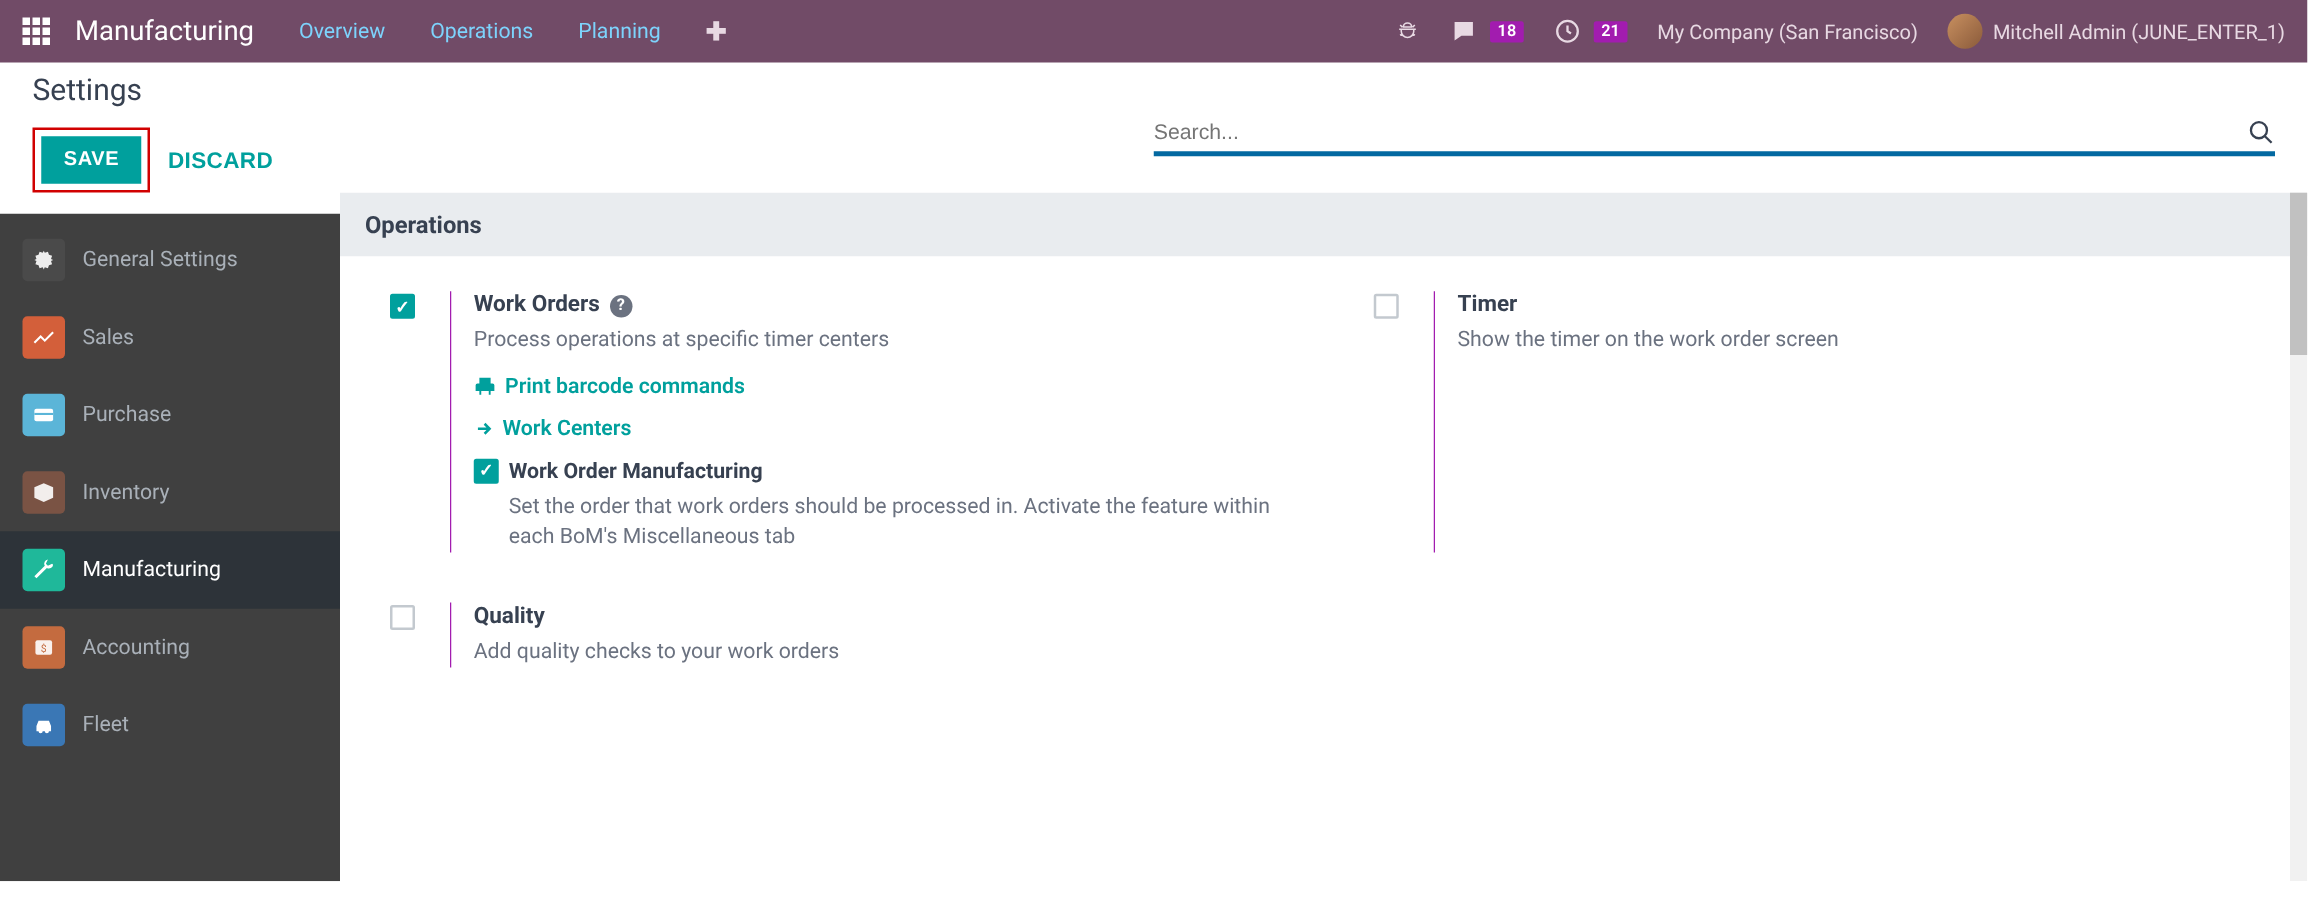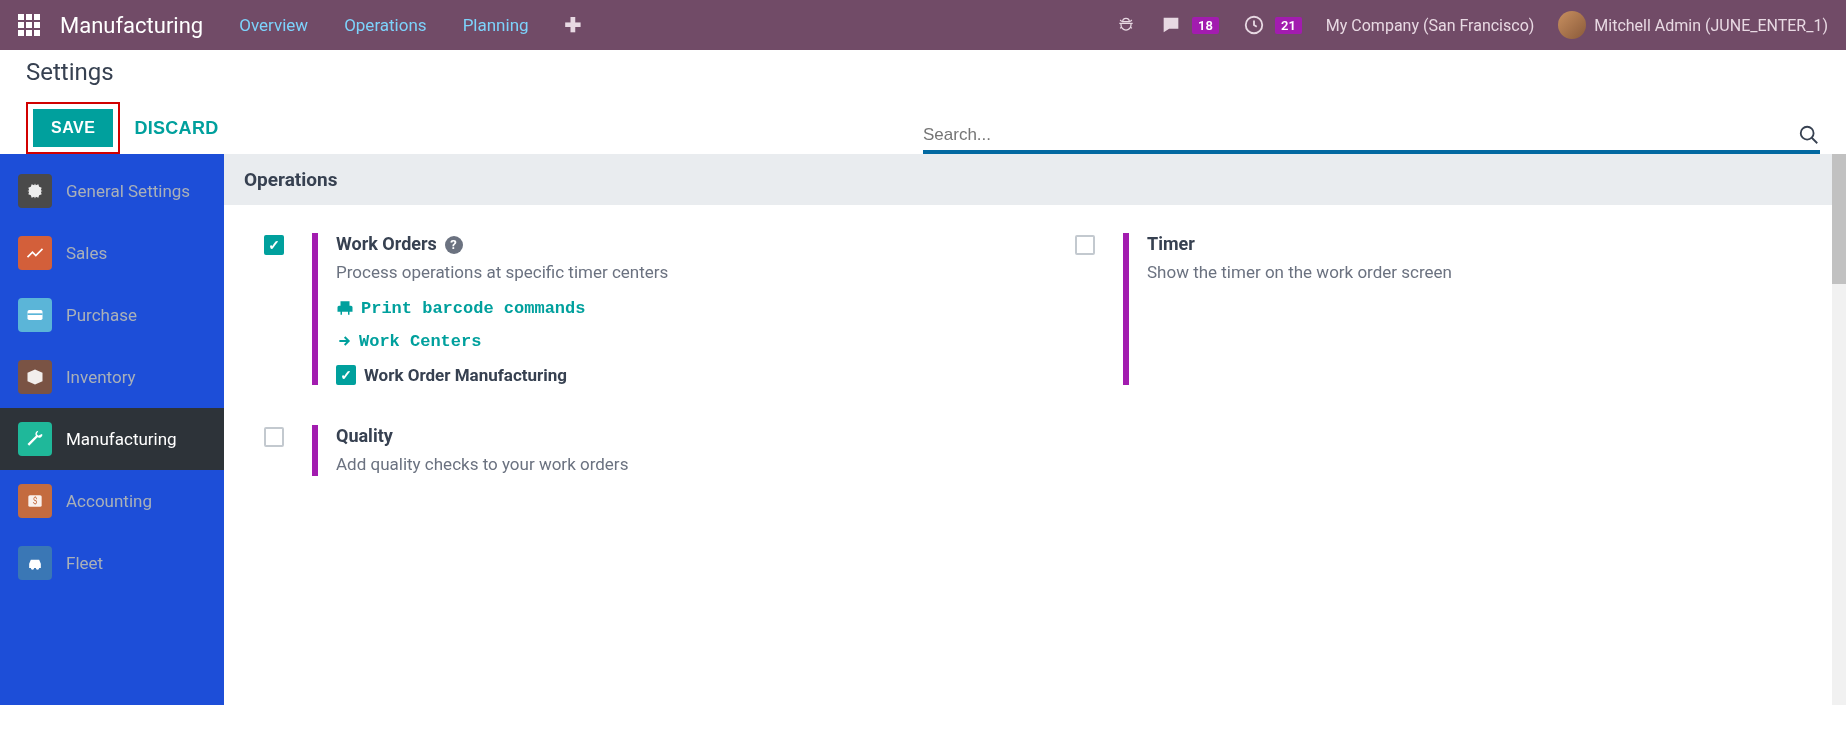--- a/index.html
+++ b/index.html
@@ -9,59 +9,59 @@
 .topbar .apps-icon { width: 22px; height: 22px; margin-right: 20px; cursor: pointer; display: grid; grid-template-columns: repeat(3, 1fr); grid-template-rows: repeat(3, 1fr); gap: 2px; }
 .topbar .apps-icon span { background: #fff; width: 100%; height: 100%; }
 .topbar .brand { font-size: 22px; font-weight: 400; margin-right: 36px; }
 .topbar .navlink { font-size: 17px; margin-right: 36px; cursor: pointer; color: #7dd3fc; }
 .topbar .plus { font-size: 20px; font-weight: bold; cursor: pointer; color: #e8d9e3; }
 .topbar .spacer { flex: 1; }
 .topbar .right-item { display: flex; align-items: center; margin-left: 24px; cursor: pointer; font-size: 16px; color: #e8d9e3; }
 .topbar .badge { background: #a21caf; color: #fff; padding: 1px 6px; font-size: 13px; font-weight: 600; border-radius: 2px; margin-left: 10px; }
 .topbar .avatar { width: 28px; height: 28px; border-radius: 50%; background: linear-gradient(135deg,#c89060,#8a5a3a); margin-right: 8px; }
 
-.subheader { display: flex; align-items: flex-end; padding: 8px 26px 0px; }
+.subheader { display: flex; align-items: center; padding: 8px 26px 0px; }
 .subheader-left { width: 50%; }
 .subheader h1 { font-size: 24px; font-weight: 400; color: #374151; margin-bottom: 16px; }
 .subheader .buttons { display: flex; align-items: center; gap: 14px; }
 .subheader .save-wrap { border: 2px solid #d10000; padding: 5px; display: inline-block; }
 .subheader .btn-save { background: #00A09D; color: #fff; border: none; padding: 10px 18px; font-size: 16px; font-weight: 600; cursor: pointer; letter-spacing: 0.5px; }
 .subheader .btn-discard { background: transparent; color: #00A09D; border: none; font-size: 18px; font-weight: 600; cursor: pointer; letter-spacing: 0.3px; }
 .subheader-right { width: 50%; padding-top: 8px; }
 .search-wrap { display: flex; border-bottom: 4px solid #0369a1; align-items: center; padding-bottom: 4px; }
 .search-input { flex: 1; border: none; outline: none; font-size: 17px; color: #6b7280; background: transparent; }
 .search-icon-svg { width: 22px; height: 22px; cursor: pointer; }
 
 .body-row { display: flex; min-height: calc(100vh - 182px); }
-.sidebar { width: 224px; background: #1d4ed8; padding-top: 6px; }
+.sidebar { width: 272px; background: #404040; padding-top: 6px; margin-top: 17px; }
 .sidebar .item { display: flex; align-items: center; padding: 14px 18px; cursor: pointer; gap: 14px; }
 .sidebar .item.active { background: #2d3339; }
 .sidebar .item .ico { width: 34px; height: 34px; border-radius: 4px; display: flex; align-items: center; justify-content: center; }
 .sidebar .item .label { color: #a9b0b8; font-size: 17px; }
 .sidebar .item.active .label, .sidebar .item:hover .label { color: #fff; }
 
 .ico.general { background: #4a4a4a; }
 .ico.sales { background: #d35f3a; }
 .ico.purchase { background: #5bb5d8; }
 .ico.inventory { background: #7a5344; }
 .ico.manufacturing { background: #1fb89a; }
 .ico.accounting { background: #c46b3f; }
 .ico.fleet { background: #3a77b5; }
 
 .content { flex: 1; overflow-y: auto; background: #fff; position: relative; }
 .section-head { background: #e9ecef; font-size: 19px; font-weight: 700; color: #374151; padding: 14px 20px; }
 .settings-grid { display: grid; grid-template-columns: 1fr 1fr; padding: 28px 0 0; }
 
 .setting { display: flex; padding: 0 16px 40px 40px; gap: 20px; position: relative; }
 .setting .chk-col { width: 28px; padding-top: 2px; }
-.setting .body-col { border-left: 6px solid #a21caf; padding-left: 18px; flex: 1; }
+.setting .body-col { border-left: 1px solid #a21caf; padding-left: 18px; flex: 1; }
 .setting h3 { font-size: 18px; font-weight: 700; color: #374151; display: inline; }
 .setting .help-ico { display: inline-flex; width: 18px; height: 18px; background: #6b7280; color: #fff; border-radius: 50%; justify-content:center; align-items:center; font-size:13px; font-weight:700; margin-left:4px; vertical-align: 1px; }
 .setting .desc { color: #6b7280; font-size: 17px; margin-top: 6px; line-height: 1.45; }
-.setting .linklike { color: #00A09D; font-size: 17px; font-weight: 600; margin-top: 14px; display: flex; align-items: center; gap: 7px; cursor: pointer; font-family: Liberation Mono, monospace; }
+.setting .linklike { color: #00A09D; font-size: 17px; font-weight: 600; margin-top: 14px; display: flex; align-items: center; gap: 7px; cursor: pointer; }
 .setting .sub-opt { margin-top: 14px; display: flex; align-items: flex-start; gap: 8px; }
 .setting .sub-opt .sub-title { font-weight: 700; font-size: 17px; color: #374151; }
 .setting .sub-opt .sub-desc { color: #6b7280; font-size: 17px; margin-top: 6px; line-height: 1.45; }
 .checkbox { width: 20px; height: 20px; border: 2px solid #00A09D; border-radius: 2px; display: inline-flex; align-items: center; justify-content: center; cursor: pointer; }
 .checkbox.checked { background: #00A09D; }
 .checkbox.checked::after { content: "✓"; color: #fff; font-size: 14px; font-weight: 700; }
 .checkbox.empty { border-color: #c3c9cf; }
 
 .highlight-box { position: absolute; border: 2px solid #d10000; pointer-events: none; }
 
@@ -222,20 +222,21 @@
           <div class="linklike">
             <svg width="16" height="16" viewBox="0 0 24 24" fill="#00A09D">
                 <path d="M5 12h12M13 6l6 6-6 6" stroke="#00A09D" stroke-width="3" fill="none"></path>
               </svg>
             <span>Work Centers</span>
           </div>
           <div class="sub-opt">
             <div class="checkbox checked" style="flex-shrink:0"></div>
             <div>
               <div class="sub-title">Work Order Manufacturing</div>
+              <div class="sub-desc">Set the order that work orders should be processed in. Activate the feature within each BoM's Miscellaneous tab</div>
             </div>
           </div>
         </div>
       </div>
 
 
       <div class="setting">
         <div class="chk-col"><div class="checkbox empty"></div></div>
         <div class="body-col">
           <h3>Timer</h3>

